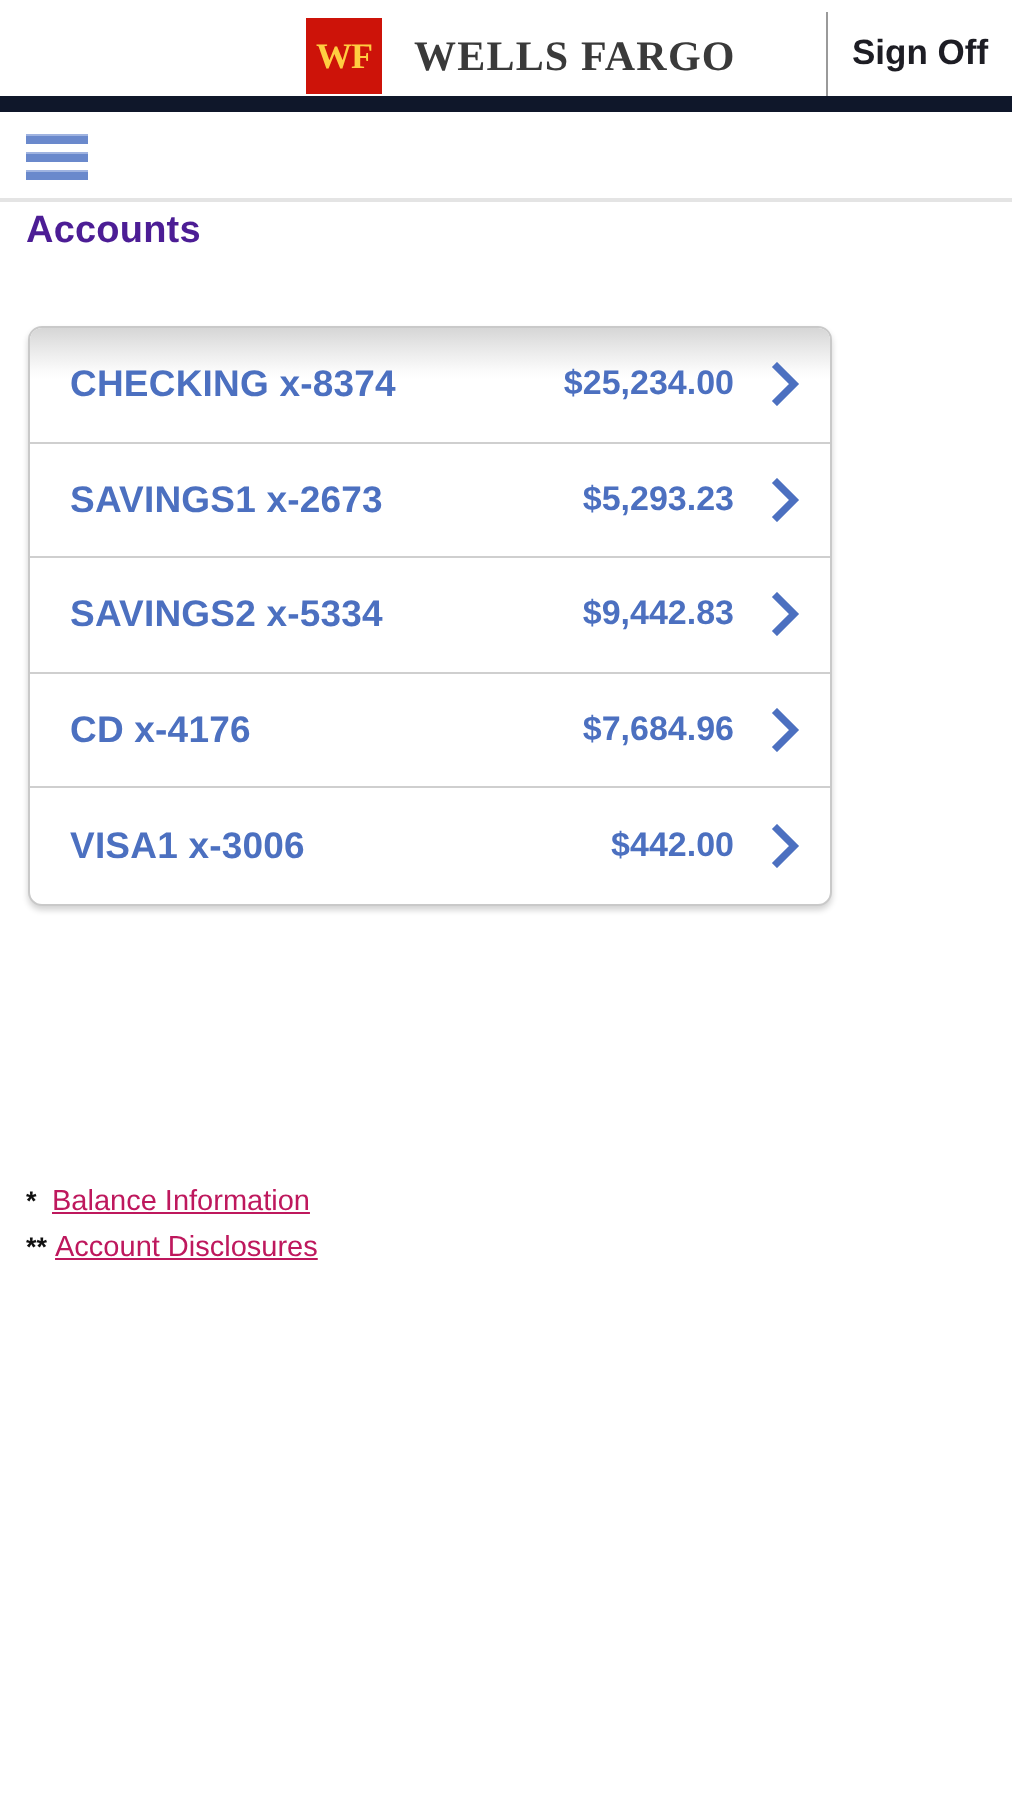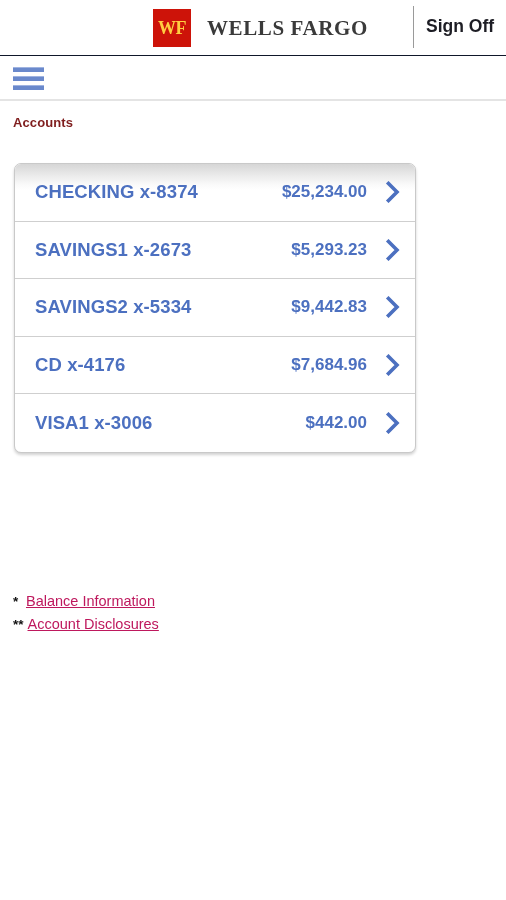--- a/index.html
+++ b/index.html
@@ -14,21 +14,21 @@
     -webkit-font-smoothing: antialiased;
     overflow: hidden;
     position: relative;
   }
 
   
   .brand-header {
     position: relative;
     height: 56px;
     background: #ffffff;
-    border-bottom: 1px solid #0f172a;
+    border-bottom: 8px solid #0f172a;
     box-sizing: border-box;
   }
   .brand-logo {
     position: absolute;
     left: 153px;
     top: 9px;
     display: flex;
     align-items: center;
   }
   .wf-mark {
@@ -97,24 +97,24 @@
     height: 5px;
     width: 100%;
     background: #6a89cc;
     border-top: 1px solid #9fb3e0;
     box-sizing: border-box;
   }
 
   
   .page-title {
     margin: 0;
-    padding: 14px 0 0 13px;
-    font-size: 13px;
-    font-weight: bold;
-    color: #7f1d1d;
+    padding: 4px 0 0 13px;
+    font-size: 19px;
+    font-weight: bold;
+    color: #4c1d95;
     letter-spacing: 0.1px;
   }
 
   
   .accounts-card {
     position: absolute;
     left: 14px;
     top: 163px;
     width: 402px;
     border: 1px solid #c9c9c9;

